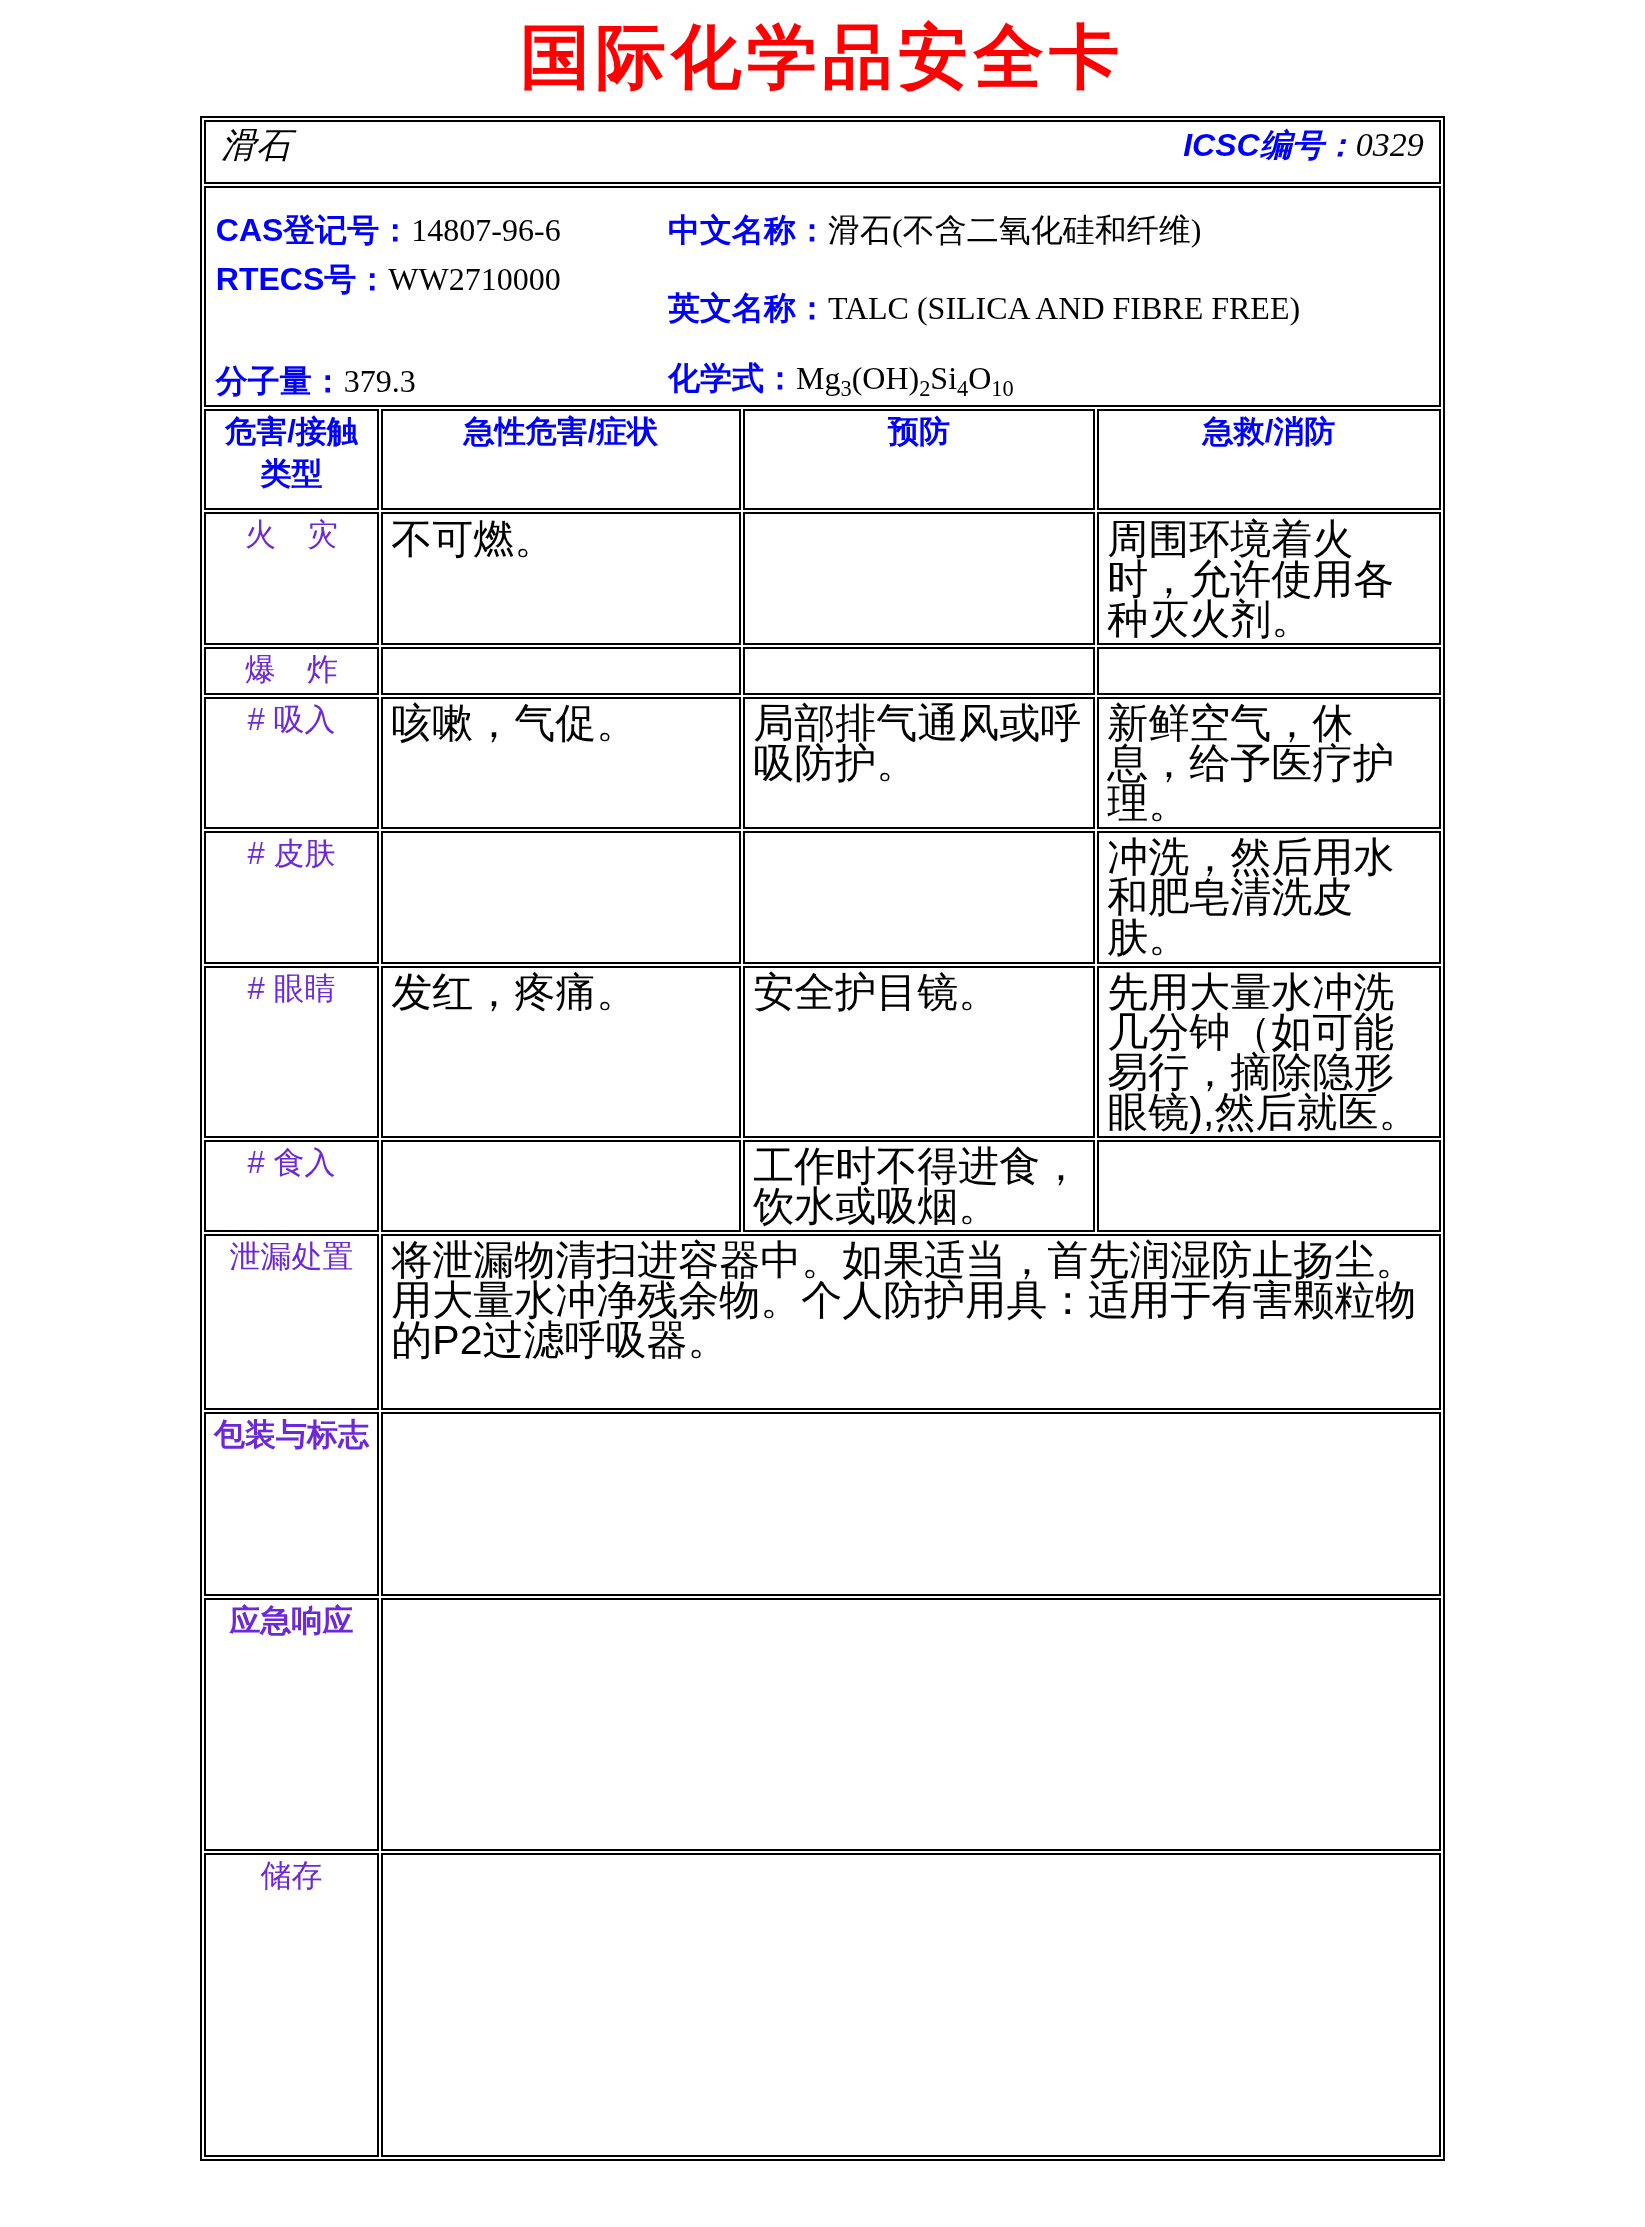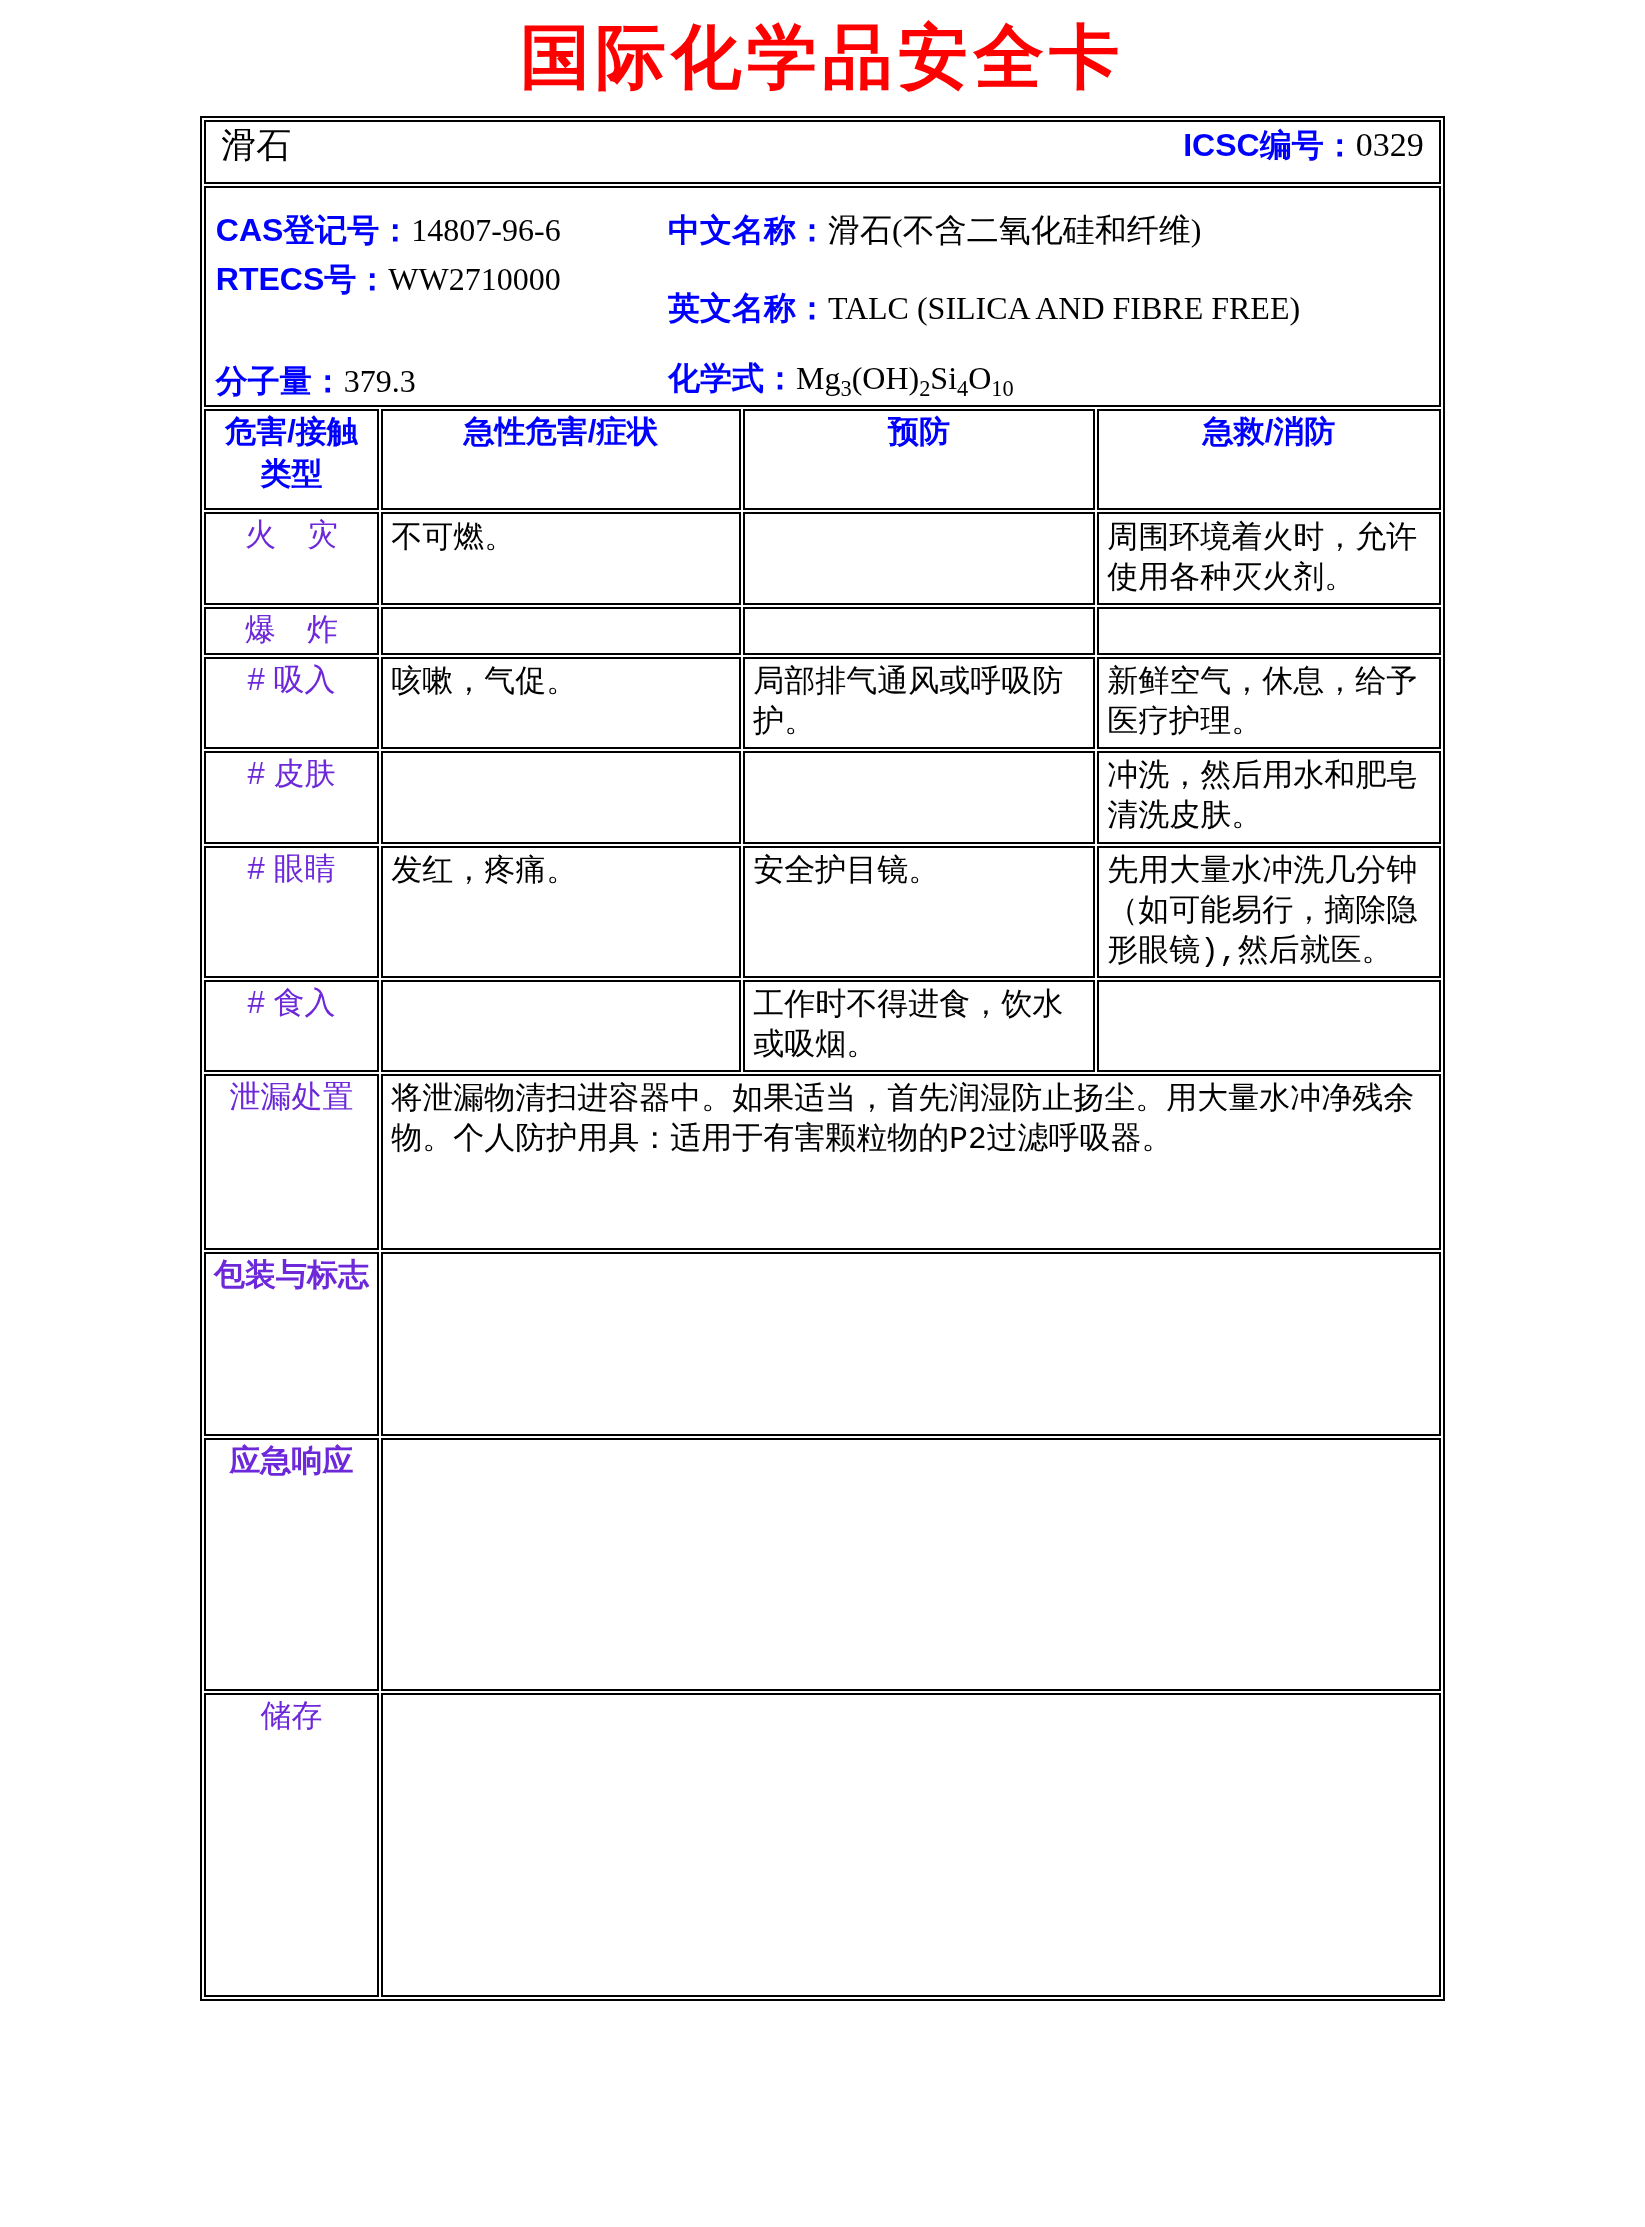--- a/index.html
+++ b/index.html
@@ -39,21 +39,21 @@
 
   .lbl {
     font-family: "Liberation Sans", sans-serif;
     font-weight: bold;
     color: #0000FF;
   }
   .val { font-family: "Liberation Serif", serif; color: #000000; }
 
   
   .r-name td { height: 64px; vertical-align: middle; padding: 0 15.4px; }
-  .name-flex { display: flex; justify-content: space-between; align-items: center; }
+  .name-flex { display: flex; justify-content: space-between; align-items: center; font-style: italic; }
   .substance { font-size: 35px; }
   .icsc .lbl { font-size: 32px; }
   .icsc .val { font-size: 34px; }
 
   
   .r-ident td { height: 221px; position: relative; }
   .ident-item { position: absolute; white-space: nowrap; margin-top: 8px; }
   .ident-item .lbl { font-size: 32px; }
   .ident-item .val { font-size: 32px; }
   .pos-cas   { left: 9.8px;  top: 12.6px; }
@@ -81,24 +81,24 @@
     text-align: center;
     font-family: "Liberation Sans", sans-serif;
     color: #6d28d9;
     font-size: 31px;
     white-space: nowrap;
   }
   td.rowlbl.bold { font-weight: bold; }
   td.cc {
     vertical-align: top;
     padding: 4.2px 8.4px;
-    font-size: 31px;
+    font-size: 41px;
     line-height: 40px;
     color: #000000;
-    font-family: Liberation Mono, monospace;
+    font-family: Liberation Sans, sans-serif;
   }
   .r-fire  td { height: 81px; }
   .r-expl  td { height: 48px; }
   .r-cont  td { height: 48px; }
   .r-inh   td { height: 87px; }
   .r-skin  td { height: 87px; }
   .r-eye   td { height: 119px; }
   .r-ing   td { height: 76px; }
   .r-spill td { height: 176px; }
   .r-pack  td { height: 184px; }

